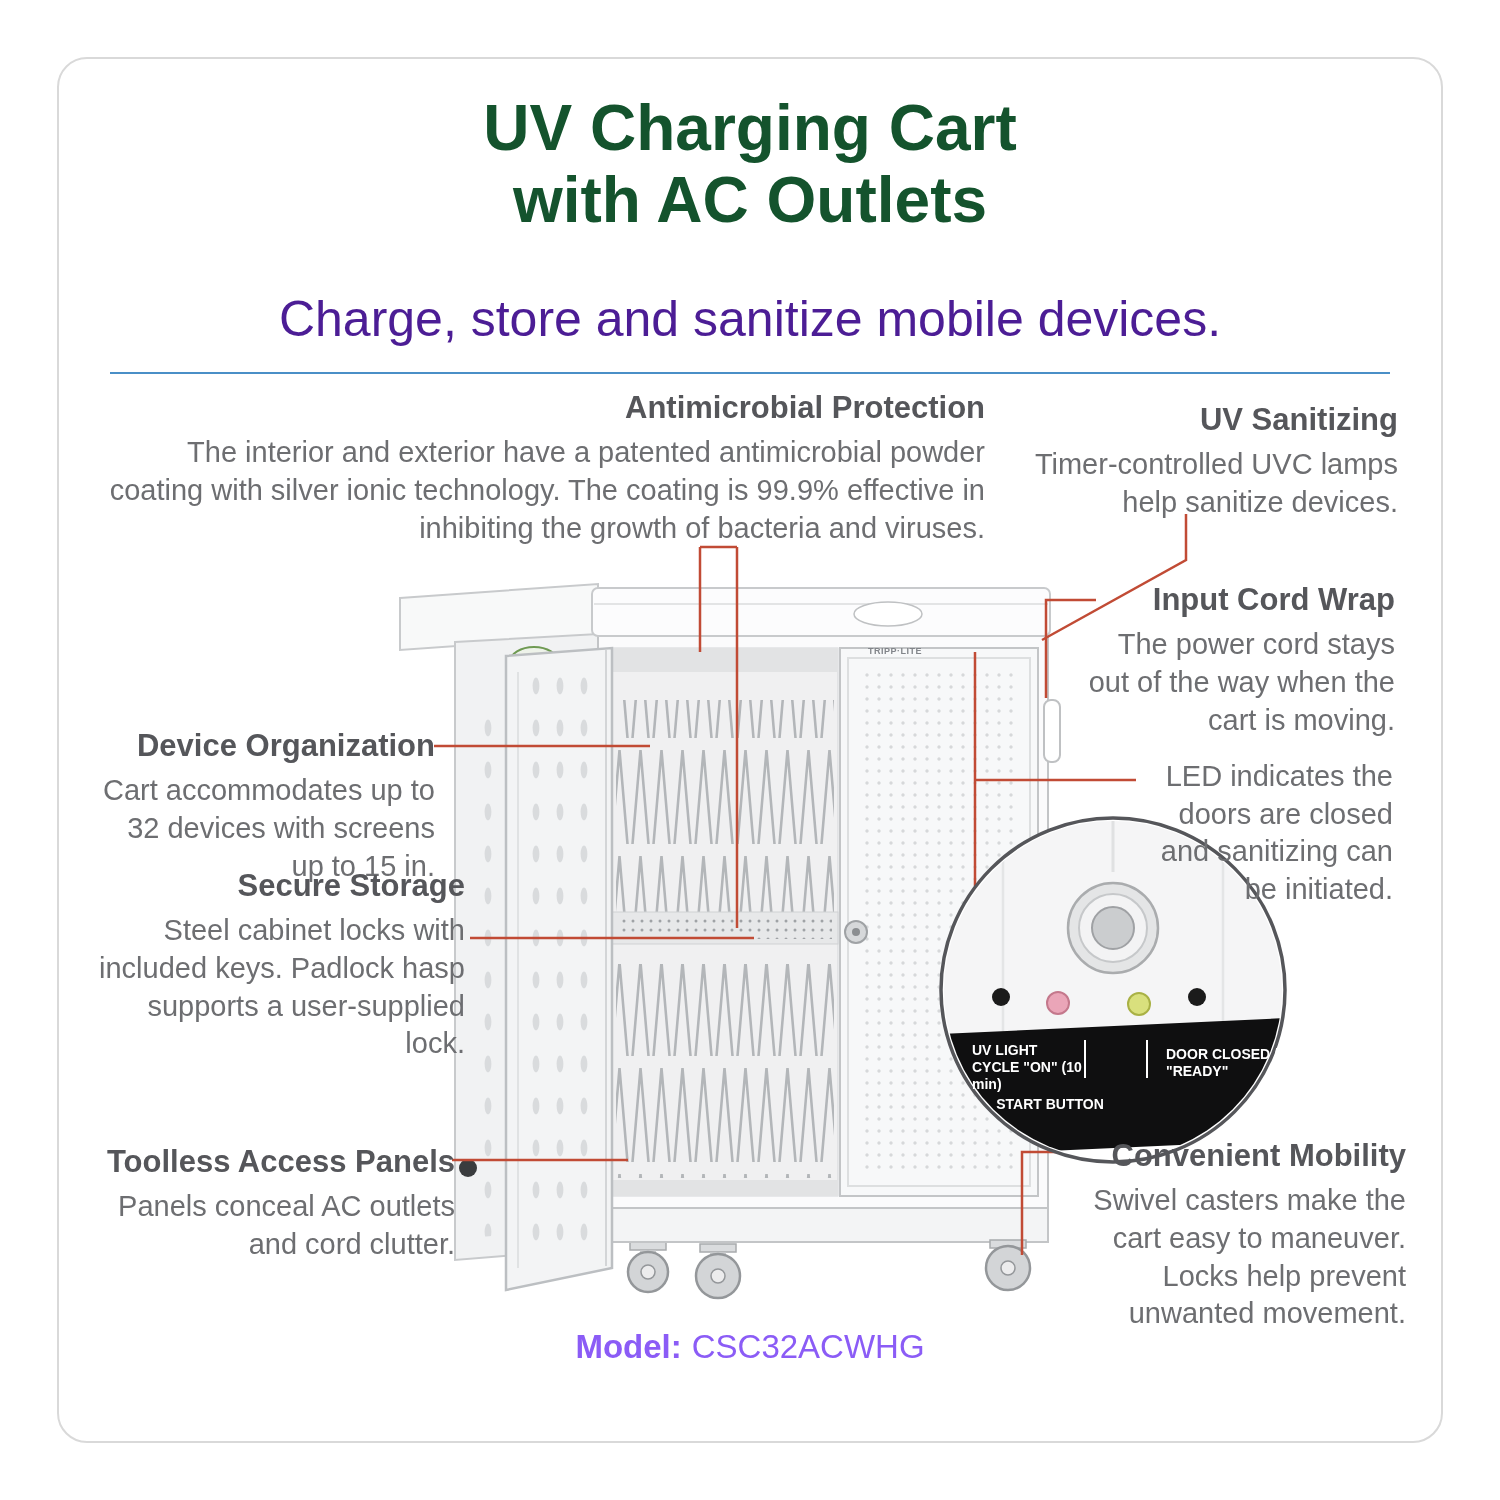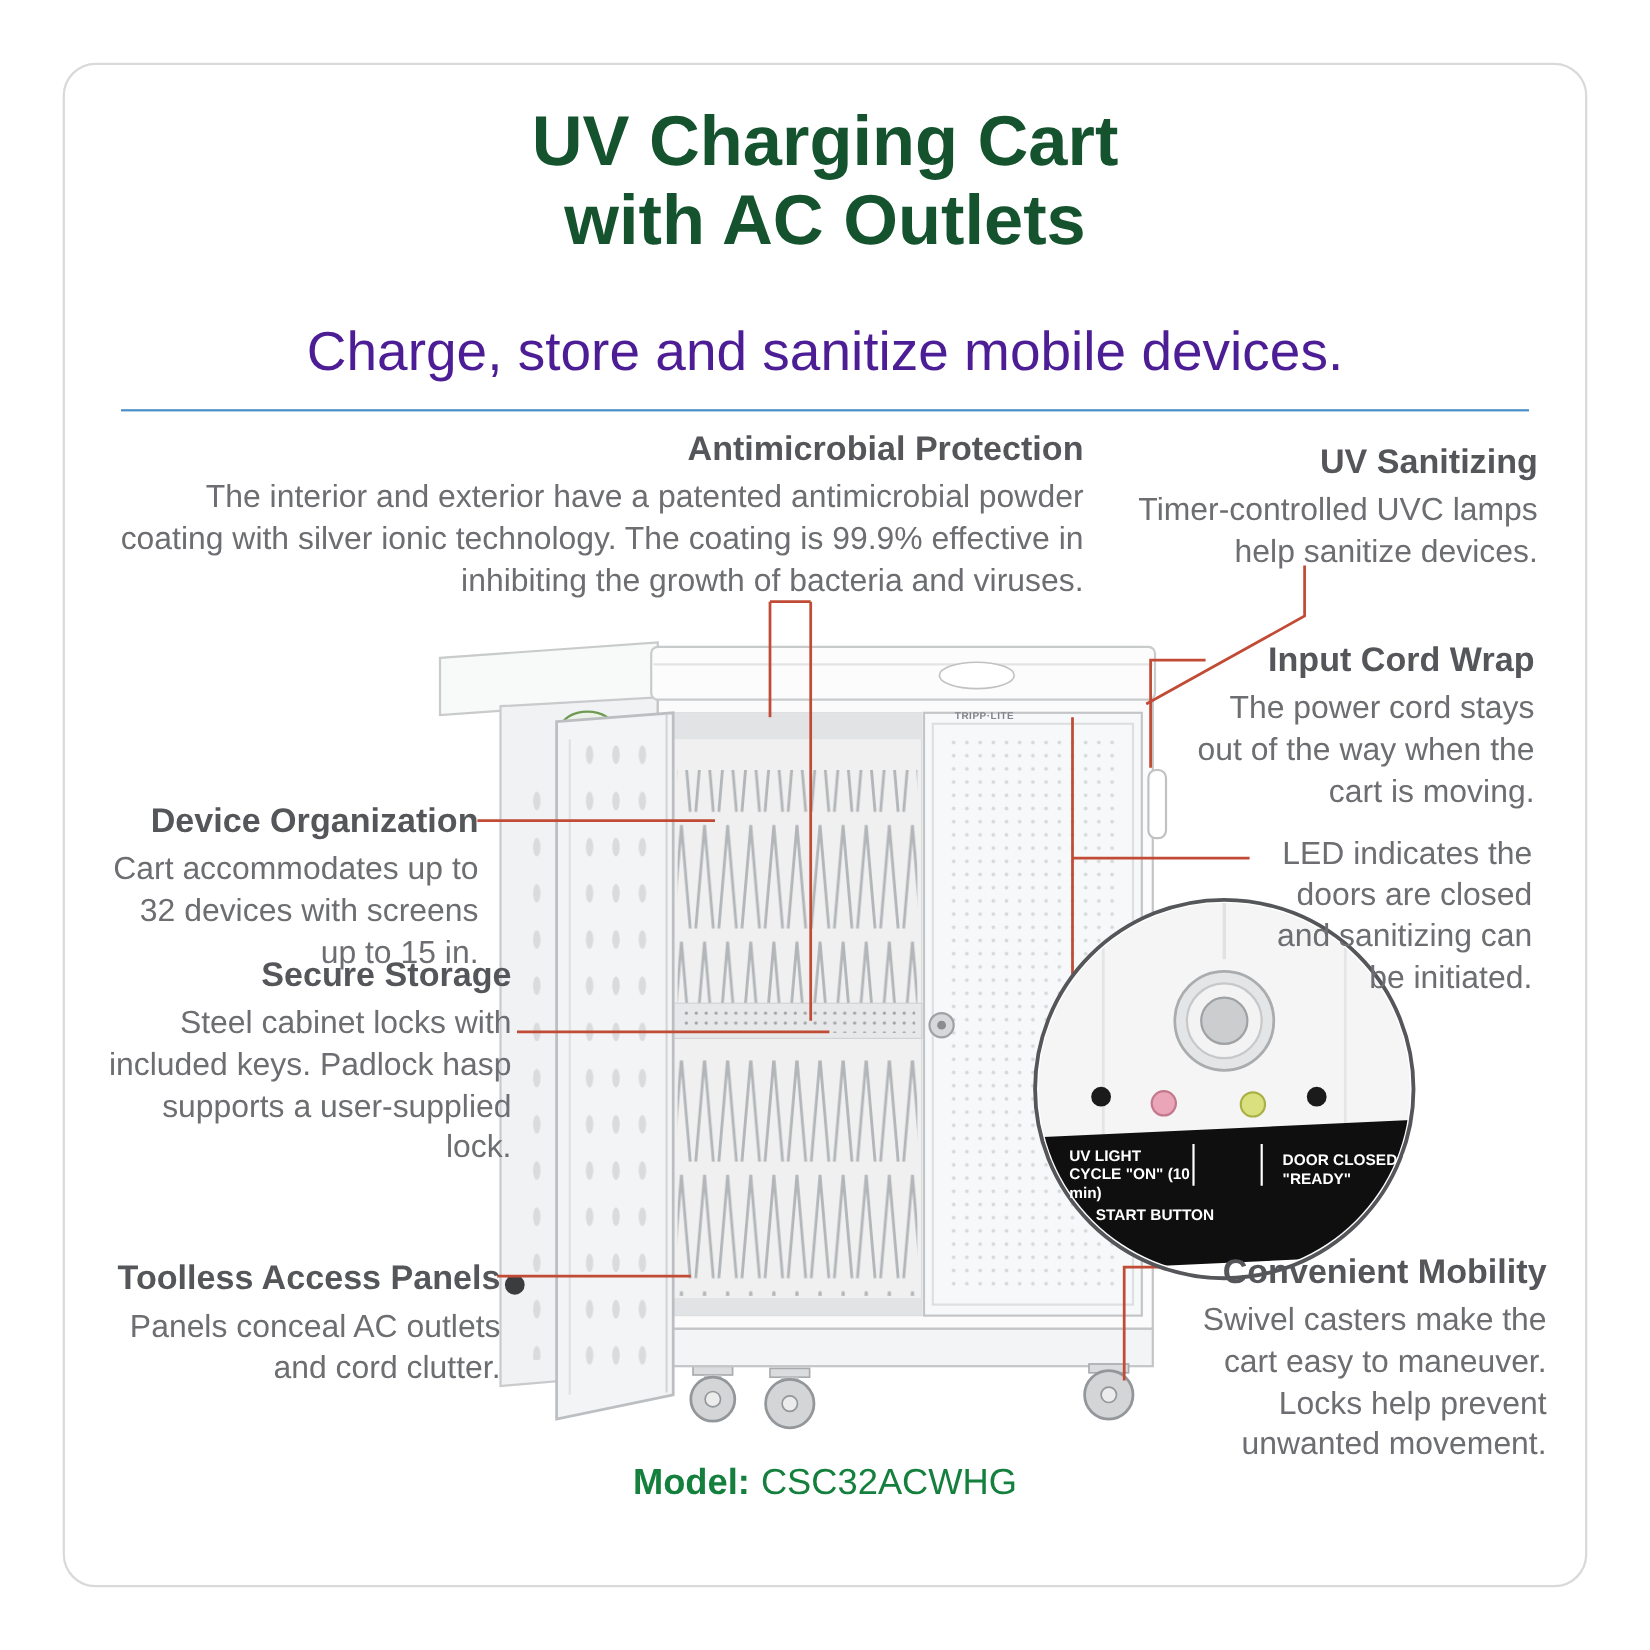--- a/index.html
+++ b/index.html
@@ -21,21 +21,21 @@
   .co-anti{left:105px;top:388px;width:880px;}
   .co-uv{left:988px;top:388px;width:410px;margin-top:12px;}
   .co-cord{left:1080px;top:580px;width:315px;}
   .co-device{left:95px;top:726px;width:340px;}
   .co-onetouch{left:1148px;top:758px;width:245px;}
   .co-secure{left:95px;top:866px;width:370px;}
   .co-toolless{left:95px;top:1142px;width:360px;}
   .co-mobility{left:1058px;top:1136px;width:348px;}
 
   .model{position:absolute;left:450px;top:1328px;width:600px;text-align:center;
-         font-size:33px;color:#15803d;}
+         font-size:33px;color:#8b5cf6;}
   .model .model-label{font-weight:bold;margin-right:10px;}
 
   .inset-label{position:absolute;color:#ffffff;font-weight:bold;font-size:14px;line-height:1.22;}
   .il-uv{left:972px;top:1042px;width:114px;text-align:left;}
   .il-start{left:980px;top:1096px;width:140px;text-align:center;}
   .il-door{left:1166px;top:1046px;width:120px;text-align:left;}
 
   .brand-top{position:absolute;left:854px;top:606px;width:68px;text-align:right;
              font-size:9px;letter-spacing:.5px;color:#82858a;font-weight:bold;margin-top:40px;}
   svg.illustration{position:absolute;left:0;top:0;}

